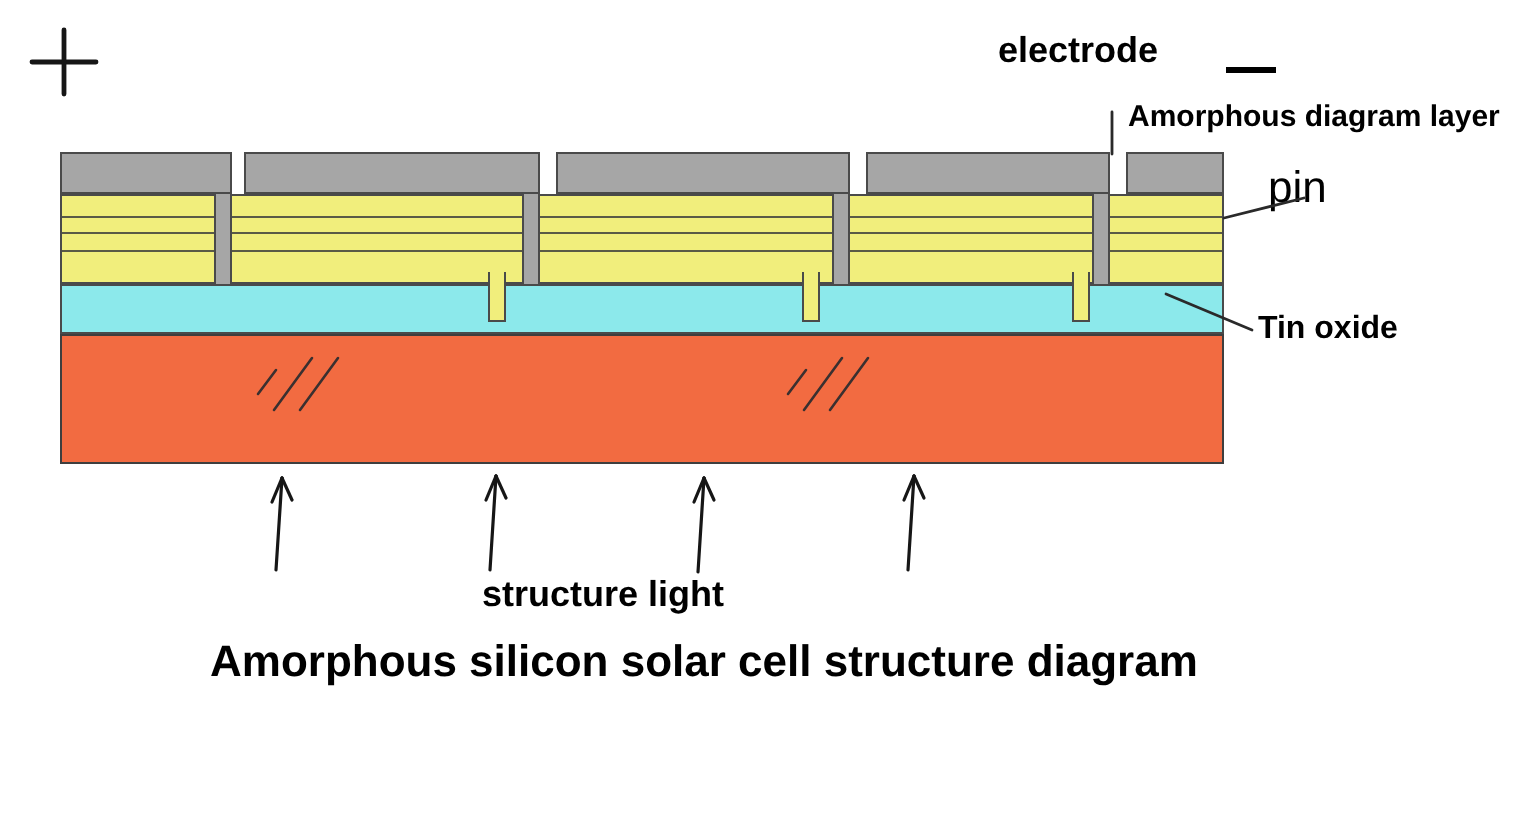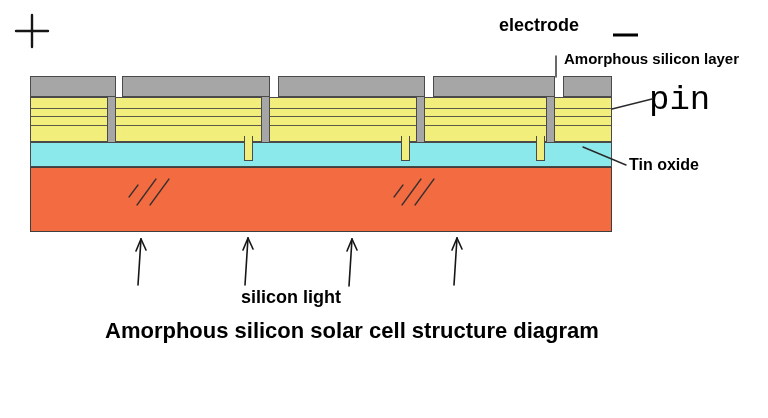--- a/index.html
+++ b/index.html
@@ -10,22 +10,22 @@
     position:relative; width:768px; height:402px;
     background:var(--background,#fff); overflow:hidden;border-radius:16px;
   }
 
   .label {
     position:absolute; font-weight:bold; color:var(--text,#000);
     white-space:nowrap; line-height:1.1;
   }
   .lbl-electrode   { left:499px; top:16px;  font-size:18px; }
   .lbl-amorphous   { left:564px; top:51px;  font-size:15px; }
-  .lbl-pin         { left:649px; top:82px;  font-size:34px; font-weight:normal;
-                     font-family:Liberation Mono, monospace; }
+  .lbl-pin         { left:634px; top:82px;  font-size:22px; font-weight:normal;
+                     font-family:Liberation Sans, sans-serif; }
   .lbl-tinoxide    { left:629px; top:156px; font-size:16px; }
   .lbl-glass       { left:260px; top:184px; font-size:18px; color:var(--glass_label_text,#fff); }
   .lbl-incident    { left:241px; top:288px; font-size:18px; }
   .lbl-caption     { left:105px; top:319px; font-size:22px; }
 
   
   .stack { position:absolute; left:30px; top:76px; width:582px; height:156px; }
   .stack > div { position:absolute; }
 
   .gray-seg {
@@ -140,20 +140,20 @@
       </g>
       <g>
         <line class="ink" x1="454" y1="285" x2="457" y2="238"></line>
         <line class="ink" x1="457" y1="238" x2="452" y2="250"></line>
         <line class="ink" x1="457" y1="238" x2="462" y2="249"></line>
       </g>
     </g>
   </svg>
 
   <div class="label lbl-electrode">electrode</div>
-  <div class="label lbl-amorphous">Amorphous silicon layer</div>
+  <div class="label lbl-amorphous">Amorphous diagram layer</div>
   <div class="label lbl-pin">pin</div>
   <div class="label lbl-tinoxide">Tin oxide</div>
   <div class="label lbl-glass">Glass</div>
-  <div class="label lbl-incident">silicon light</div>
+  <div class="label lbl-incident">structure light</div>
   <div class="label lbl-caption">Amorphous silicon solar cell structure diagram</div>
 
 </div>
 
 </body></html>

